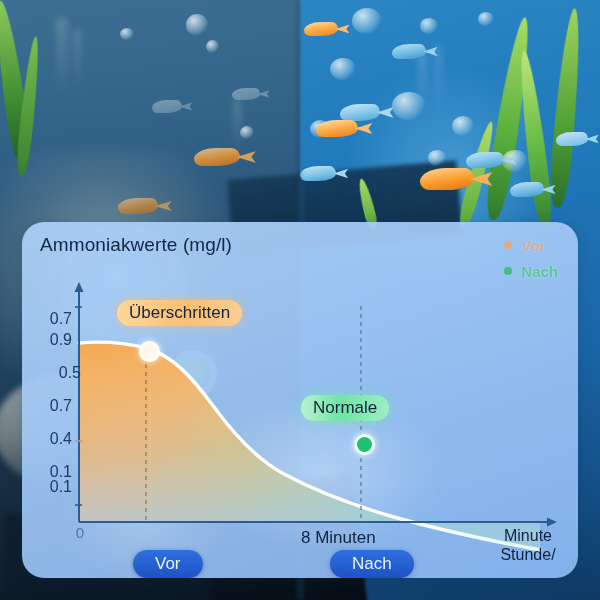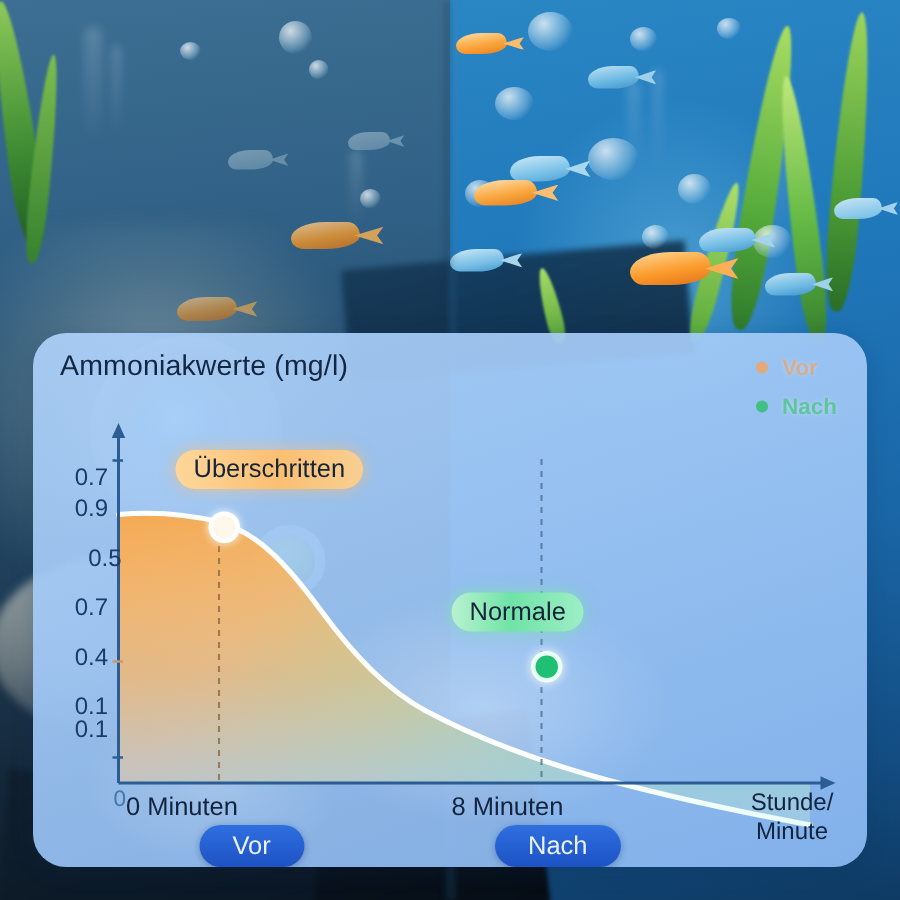--- a/index.html
+++ b/index.html
@@ -332,25 +332,24 @@
     <div class="ylab" style="left:16px;top:256px;">0.1</div>
 
     <div class="ylab" style="left:28px;top:302px;font-size:15px;color:#3a6ca0;opacity:.85;">0</div>
 
     <div class="pill pill-over" style="left:95px;top:78px;">Überschritten</div>
     <div class="pill pill-norm" style="left:279px;top:173px;">Normale</div>
 
     <div class="marker-ring" style="left:117px;top:119px;"></div>
     <div class="marker-dot" style="left:332px;top:212px;"></div>
 
-    <div class="xlab" style="left:62px;top:306px;">0 Minuten</div>
     <div class="xlab" style="left:279px;top:306px;">8 Minuten</div>
 
     <div class="axis-name" style="left:462px;top:304px;width:88px;">
+      <div>Minute</div>
       <div>Stunde/</div>
-      <div>Minute</div>
     </div>
 
     <div class="pill-x" style="left:111px;top:328px;">Vor</div>
     <div class="pill-x" style="left:308px;top:328px;">Nach</div>
   </div>
 
 </div>
 
 </body></html>

